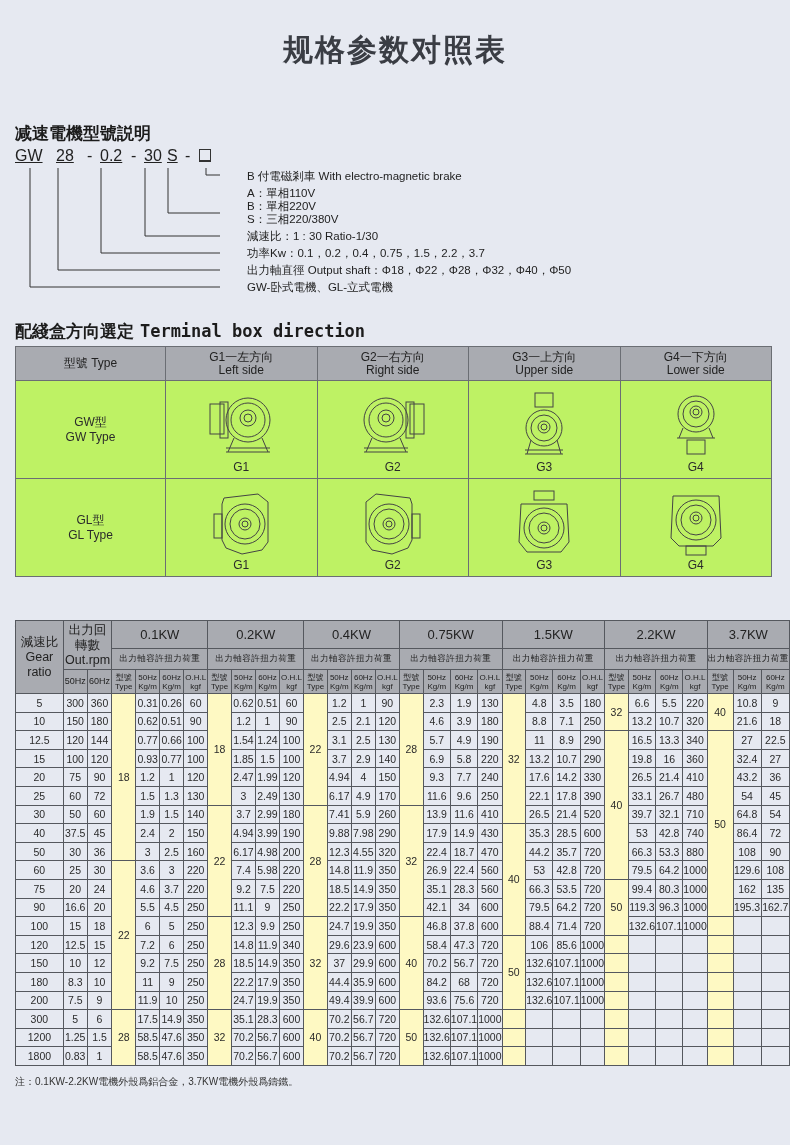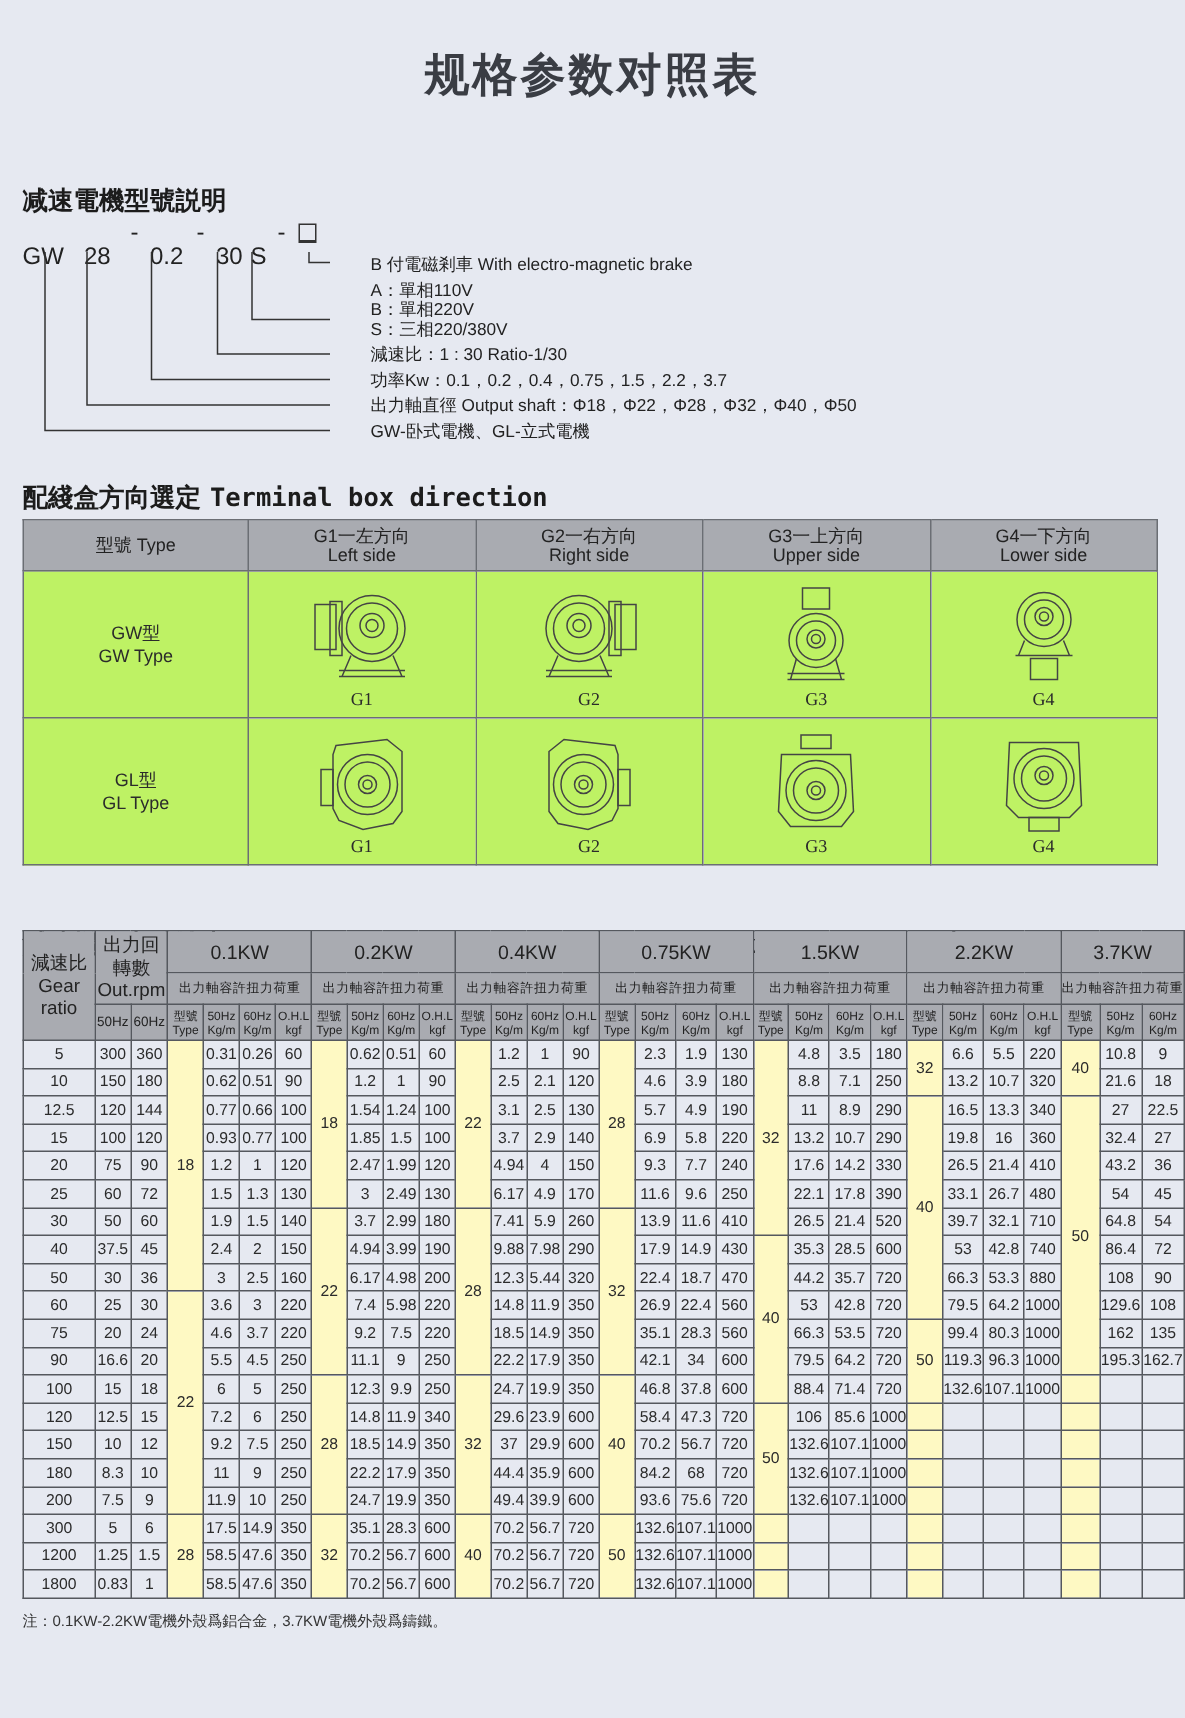--- a/index.html
+++ b/index.html
@@ -6,33 +6,33 @@
   html, body { width: 790px; height: 1145px; background: #e6e9f1; overflow: hidden; }
   body { font-family: "Liberation Sans", "DejaVu Sans", sans-serif; color: #2b2b2b; position: relative; }
 
   .page-title { position: absolute; top: 30px; left: 0; width: 790px; text-align: center; font-size: 30px; font-weight: bold; color: #3a3d44; letter-spacing: 2px; font-family: "DejaVu Sans", sans-serif; }
 
   .section-heading { position: absolute; left: 15px; font-size: 17px; font-weight: bold; color: #1c1c1c; font-family: "DejaVu Sans", sans-serif; }
   .section-heading .mono { font-family: "DejaVu Sans Mono", "Liberation Mono", monospace; font-size: 17px; }
 
   
   .model-code { position: absolute; left: 15px; top: 147px; font-size: 16px; color: #222; }
-  .model-code span.seg { position: absolute; top: 16px; white-space: nowrap; text-align: center; }
+  .model-code span.seg { text-decoration: underline; position: absolute; top: 0; white-space: nowrap; text-align: center; }
   .model-code span.dash { position: absolute; top: 0; }
   .code-box { position: absolute; top: 2px; width: 12px; height: 13px; border: 1px solid #333; border-bottom: 2px solid #333; }
   .legend-lines { position: absolute; left: 0; top: 0; width: 790px; height: 310px; pointer-events: none; }
   .legend-item { position: absolute; left: 222px; font-size: 11.5px; color: #222; white-space: nowrap; margin-left: 25px; }
 
   
   table.tb { position: absolute; left: 15px; top: 346px; width: 757px; border-collapse: collapse; font-size: 12px; }
   table.tb td, table.tb th { border: 1px solid #6b6e74; text-align: center; vertical-align: middle; }
   table.tb th { background: #a9abb1; font-weight: normal; height: 34px; line-height: 13px; color: #222; }
   table.tb td { background: #bef264; }
   table.tb .row-head { width: 150px; line-height: 15px; }
-  table.tb .pic-cell { height: 98px; position: relative; font-family: Liberation Serif, serif; }
+  table.tb .pic-cell { height: 98px; position: relative; }
   table.tb .pic-cell svg { display: block; margin: 6px auto 0; }
   table.tb .pic-label { display: block; font-size: 12px; margin-top: 2px; }
 
   
   table.ct { position: absolute; left: 15px; top: 620px; border-collapse: collapse; font-size: 10.5px; table-layout: fixed; }
   table.ct td, table.ct th { border: 1px solid #55585e; text-align: center; vertical-align: middle; padding: 0; overflow: hidden; white-space: nowrap; }
   table.ct thead th { background: #a9abb1; font-weight: normal; color: #222; }
   table.ct thead .kw { height: 28px; font-size: 13px; }
   table.ct thead .sub { height: 21px; font-size: 8.5px; letter-spacing: 0.5px; }
   table.ct thead .unit { height: 24px; font-size: 8px; line-height: 9px; }
@@ -520,21 +520,21 @@
         <td>50</td>
         <td>30</td>
         <td>36</td>
         <td>3</td>
         <td>2.5</td>
         <td>160</td>
         <td>6.17</td>
         <td>4.98</td>
         <td>200</td>
         <td>12.3</td>
-        <td>5.44</td>
+        <td>4.55</td>
         <td>320</td>
         <td>22.4</td>
         <td>18.7</td>
         <td>470</td>
         <td>44.2</td>
         <td>35.7</td>
         <td>720</td>
         <td>66.3</td>
         <td>53.3</td>
         <td>880</td>

